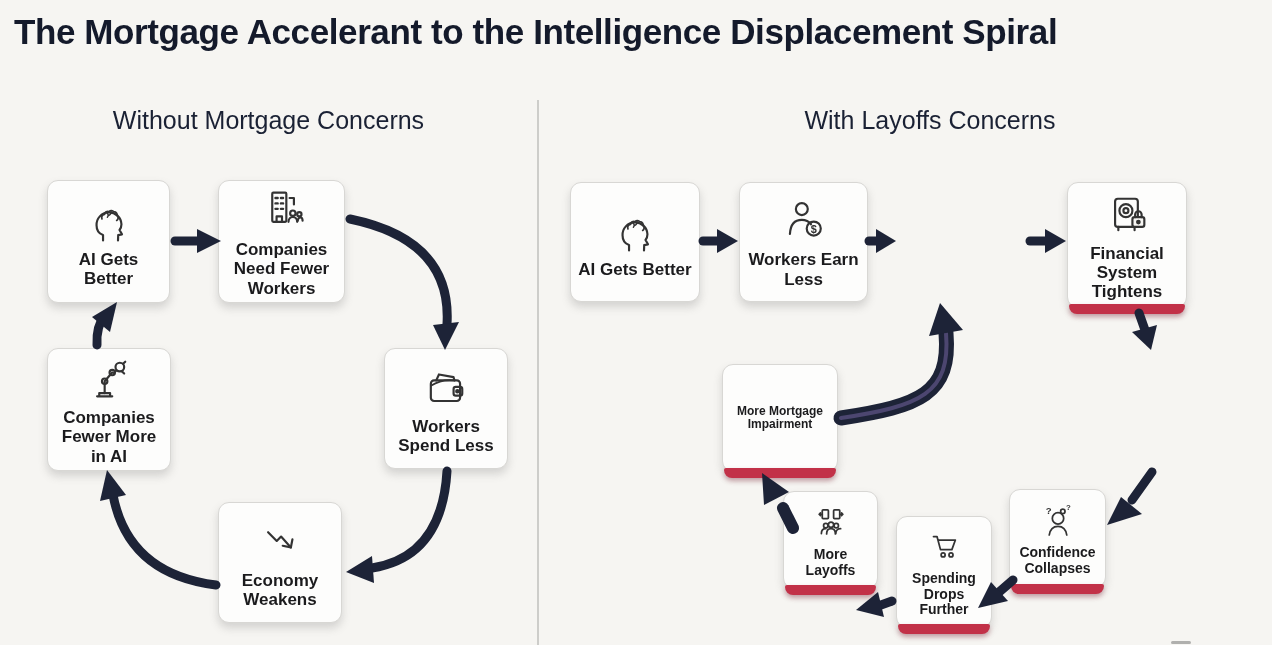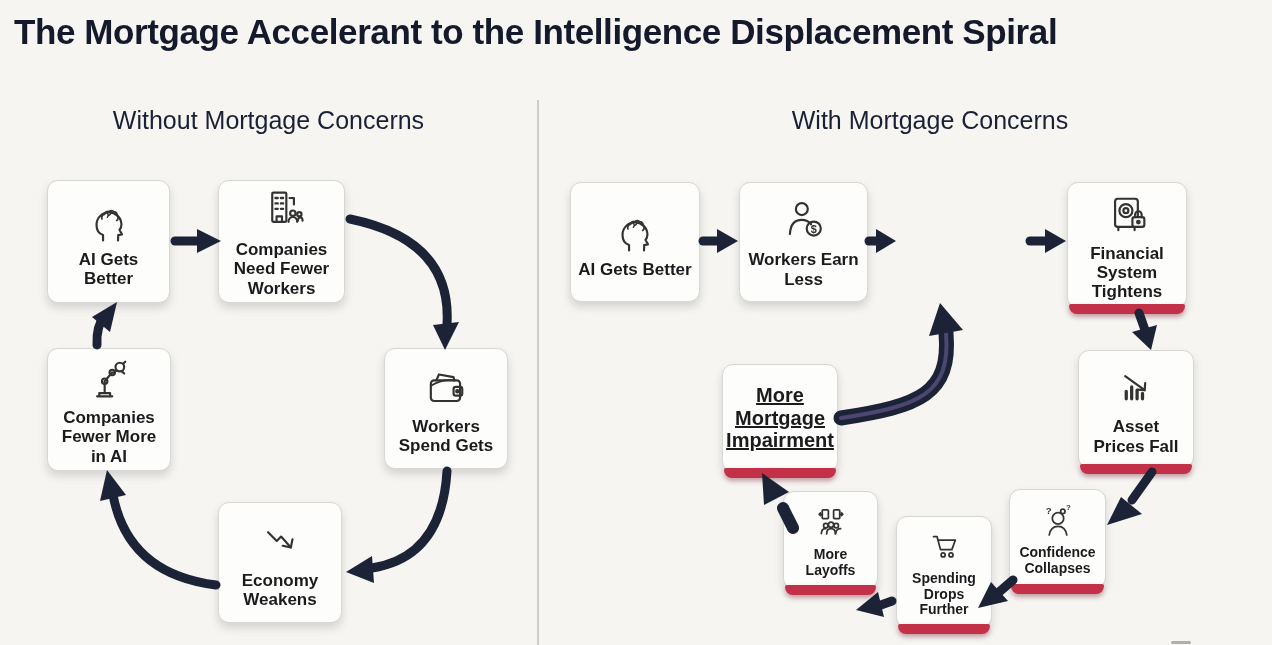--- a/index.html
+++ b/index.html
@@ -26,21 +26,21 @@
     gap:3px;padding:4px 2px;box-sizing:border-box;}
   .node .label{font-weight:700;color:var(--c-label);font-size:17px;line-height:1.12;
     text-align:center;padding:0 4px;}
   .node.small .label{font-size:14px;}
   .node .icon{color:var(--c-icon);line-height:0;}
   .node .icon svg{width:52px;height:52px;}
   .node.small .icon svg{width:42px;height:42px;}
   .icon.house{color:var(--c-icon_house);}
   .node.impaired::after{content:"";position:absolute;left:1px;right:1px;bottom:-7px;height:10px;
     background:var(--c-accent);border-radius:2px 2px 8px 8px;box-shadow:0 3px 5px rgba(120,20,40,.35);}
-  .node.textonly .label{font-size:20px;text-decoration:underline;}
+  .node.textonly .label{font-size:12px;}
 
   #arrow-layer{position:absolute;inset:0;z-index:3;pointer-events:none;}
   .arrow-stroke{stroke:var(--c-arrow);fill:none;stroke-width:9;stroke-linecap:round;}
   .arrow-head{fill:var(--c-arrow);stroke:none;}
   .thick{stroke-width:12;}
   .swoosh{stroke-width:15;}
   .swoosh-inner{stroke:var(--c-swoosh_inner);fill:none;stroke-width:4;stroke-linecap:round;}
 
   .smudge{position:absolute;left:1171px;top:641px;width:20px;height:3px;background:#777;
     opacity:.55;border-radius:2px;}
@@ -49,21 +49,21 @@
   .icon svg text{stroke:none;fill:currentColor;}
 </style>
 </head>
 <body>
 
 <div id="canvas">
 
   <div class="title">The Mortgage Accelerant to the Intelligence Displacement Spiral</div>
 
   <div class="panel-heading" id="heading-left">Without Mortgage Concerns</div>
-  <div class="panel-heading" id="heading-right">With Mortgage Concerns</div>
+  <div class="panel-heading" id="heading-right">With Layoffs Concerns</div>
 
   <div class="divider"></div>
 
   <div class="node" style="left:47px;top:180px;width:123px;height:123px">
     <span class="icon">
       <svg viewBox="0 0 48 48">
           <path d="M18.5 42v-5c-3-1-6-4-6-9a11.5 11.5 0 0 1 23-1c0 2.3-.8 4-1.8 5.3l2.3 4-3.5.7-.2 5"></path>
           <path d="M17.5 22c-.8-2 .5-4 2.5-4.2.2-2 2.4-3.2 4.2-2.3 1-1.4 3.3-1.3 4.3.2 2-.3 3.6 1.5 3 3.4 1.4 1.2 1.2 3.5-.4 4.4" stroke-width="1.6"></path>
           <path d="M22 16.5c1.5 1 1.5 3 .5 4M26 15.5c0 2-1 3-2.5 3.5" stroke-width="1.3"></path>
         </svg>
@@ -90,21 +90,21 @@
   <div class="node" style="left:384px;top:348px;width:124px;height:121px">
     <span class="icon">
       <svg viewBox="0 0 48 48">
           <path d="M15 17l2.5-5.5 13.5 2.5.8 3"></path>
           <rect x="10" y="17" width="27" height="19" rx="3"></rect>
           <path d="M10 22c7-4.5 15-6 22-5" stroke-width="1.6"></path>
           <rect x="31" y="23" width="8" height="8" rx="2"></rect>
           <circle cx="34.5" cy="27" r="1.1" fill="currentColor"></circle>
         </svg>
     </span>
-    <div class="label">Workers Spend Gets</div>
+    <div class="label">Workers Spend Less</div>
   </div>
 
   <div class="node" style="left:218px;top:502px;width:124px;height:121px">
     <span class="icon">
       <svg viewBox="0 0 48 48">
           <path d="M13 15l8 8 4-4 9 10"></path>
           <path d="M34 29l1.5-7.5M34 29l-7.5-1.5"></path>
         </svg>
     </span>
     <div class="label">Economy Weakens</div>
@@ -156,30 +156,20 @@
           <circle cx="23" cy="20" r="2.3"></circle>
           <path d="M16 35v3M31 35v3"></path>
           <rect x="29" y="26" width="11" height="9" rx="2" fill="#f6f5f2"></rect>
           <path d="M31.5 26v-2.5a3 3 0 0 1 6 0V26"></path>
           <circle cx="34.5" cy="30.5" r="1.2" fill="currentColor"></circle>
         </svg>
     </span>
     <div class="label">Financial System Tightens</div>
   </div>
 
-  <div class="node impaired" style="left:1078px;top:350px;width:116px;height:118px">
-    <span class="icon">
-      <svg viewBox="0 0 48 48">
-          <path d="M15 34v-7M20 34v-11M25 34v-8M30 34v-5" stroke-width="3"></path>
-          <path d="M14 13l18 13"></path>
-          <path d="M32 26l.5-6.5M32 26l-6.5-.5"></path>
-        </svg>
-    </span>
-    <div class="label">Asset Prices Fall</div>
-  </div>
 
   <div class="node impaired small" style="left:1009px;top:489px;width:97px;height:99px">
     <span class="icon">
       <svg viewBox="0 0 48 48">
           <circle cx="24" cy="21" r="6.5"></circle>
           <circle cx="29.5" cy="13" r="2.5"></circle>
           <path d="M14 40c1-7 5-10 10-10s9 3 10 10"></path>
           <text x="10" y="16" font-size="11" font-weight="bold">?</text>
           <text x="33" y="11" font-size="9" font-weight="bold">?</text>
         </svg>

